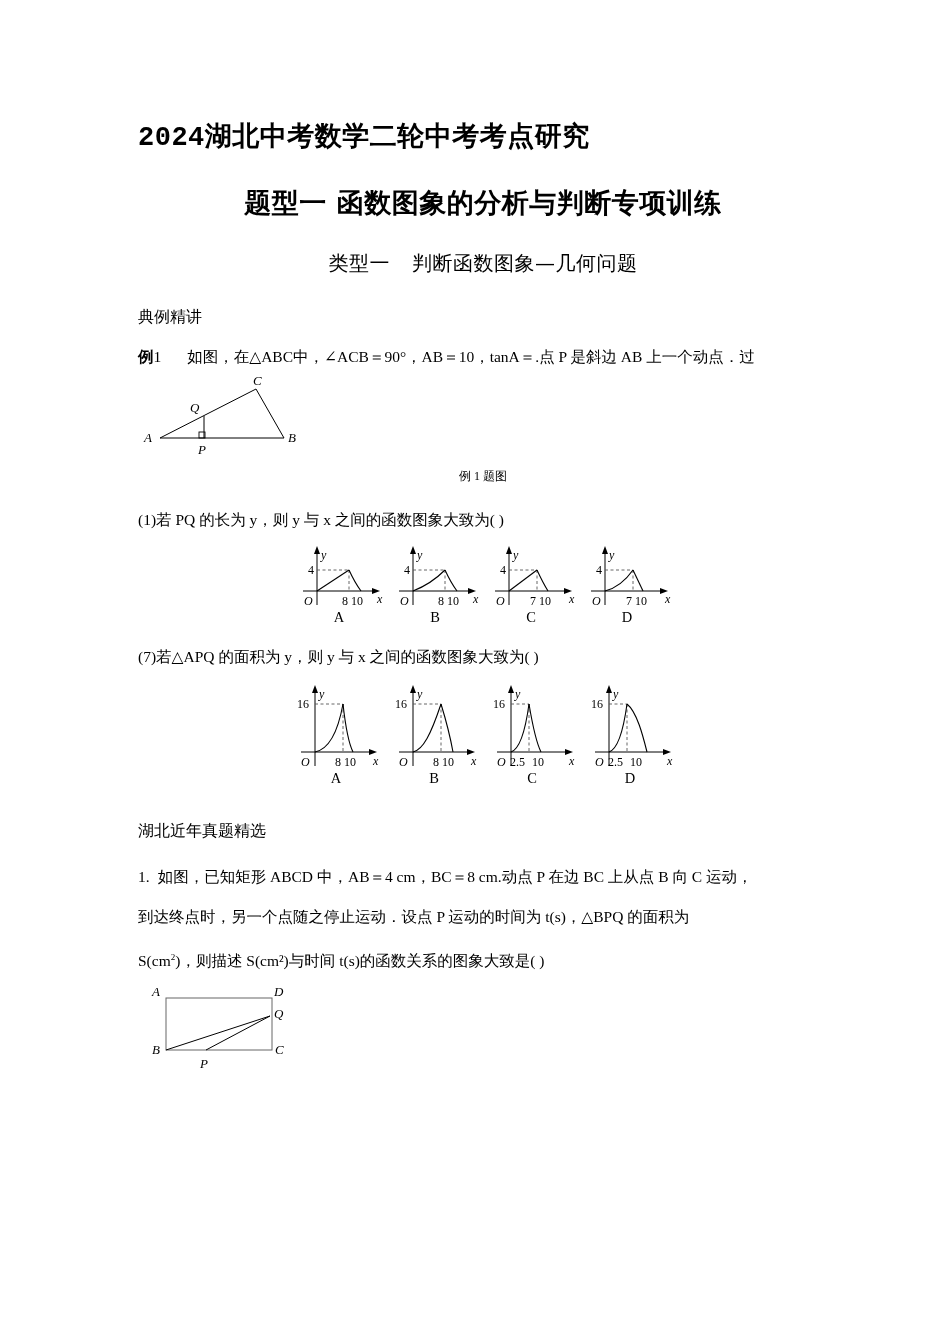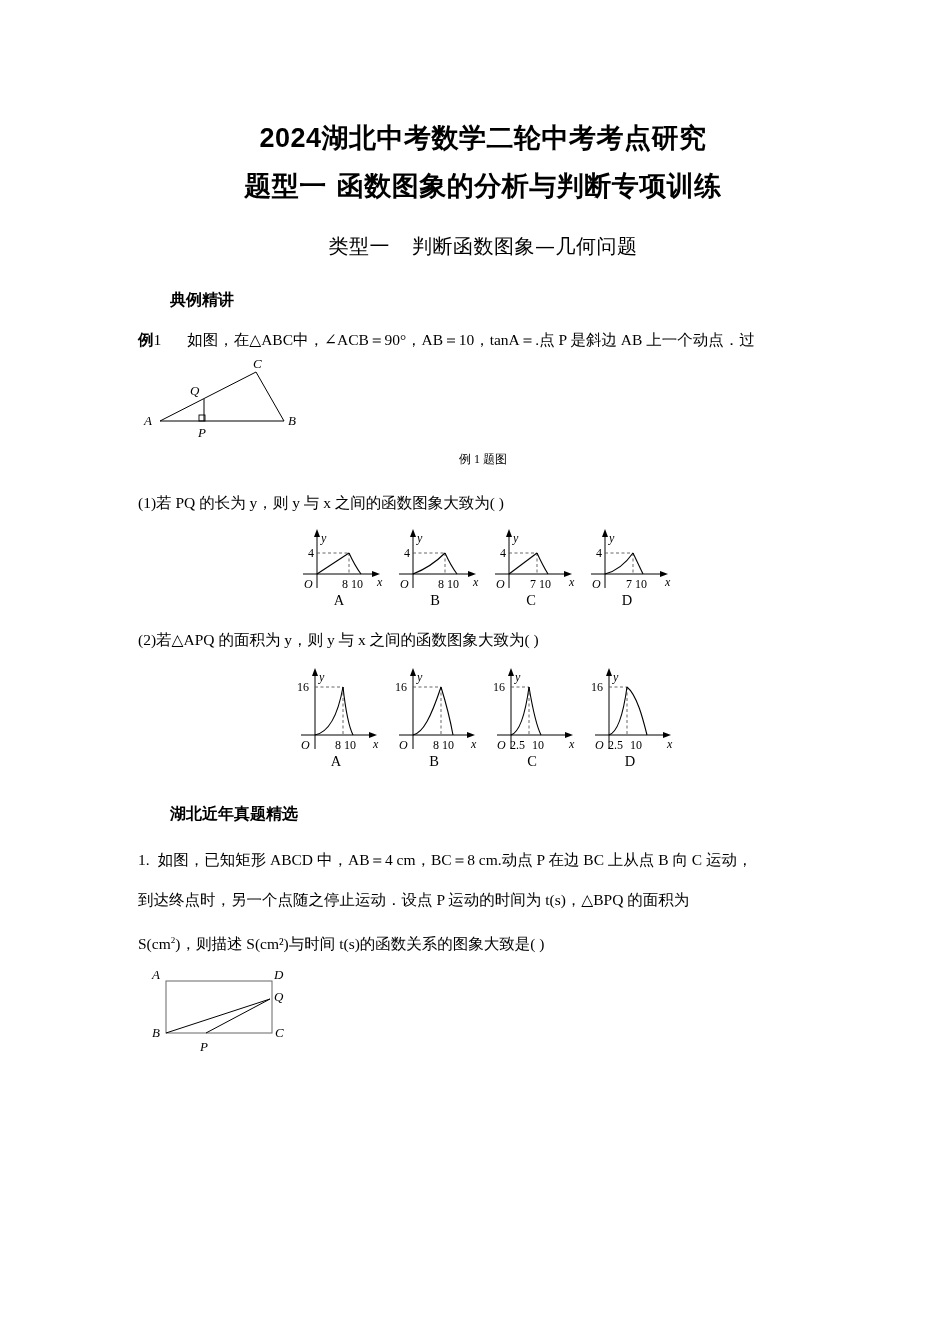--- a/index.html
+++ b/index.html
@@ -24,55 +24,53 @@
   }
   .content {
     position: absolute;
     left: 138px;
     top: 0;
     width: 690px;
   }
 
   
   .title-main {
-    font-family: Liberation Sans, sans-serif;
+    font-family: Liberation Mono, monospace;
     font-weight: bold;
     font-size: 27px;
     letter-spacing: 0.5px;
-    text-align: center;
     margin-top: 122px;
     line-height: 1.25;
     white-space: nowrap;
   }
   .title-sub {
     font-family: "DejaVu Sans", "Liberation Sans", sans-serif;
     font-weight: bold;
     font-size: 27px;
     letter-spacing: 0.5px;
     text-align: center;
-    margin-top: 13px;
+    margin-top: 30px;
     line-height: 1.25;
     white-space: nowrap;
   }
   .title-type {
     font-family: "DejaVu Sans", "Liberation Sans", sans-serif;
     font-weight: normal;
     font-size: 20px;
     text-align: center;
     margin-top: 30px;
     letter-spacing: 0.5px;
   }
   .title-type .gap { display:inline-block; width: 22px; }
 
   .section-head {
     font-family: "DejaVu Sans", "Liberation Sans", sans-serif;
-    font-weight: bold;
+    font-weight: normal;
     font-size: 16px;
     margin-top: 30px;
-    margin-left: 32px;
   }
 
   
   .para {
     font-size: 15.5px;
     line-height: 34px;
     text-align: justify;
     margin-top: 12px;
   }
   .para.tight { margin-top: 6px; }
@@ -231,21 +229,21 @@
           <text x="86" y="60" font-family="Liberation Serif, serif" font-style="italic" font-size="12">x</text>
           <text x="13" y="62" font-family="Liberation Serif, serif" font-style="italic" font-size="12">O</text>
           <text x="17" y="31" font-family="Liberation Serif, serif" font-size="12">4</text>
           <text x="47" y="62" font-family="Liberation Serif, serif" font-size="12">7</text>
           <text x="56" y="62" font-family="Liberation Serif, serif" font-size="12">10</text>
         </svg>
         <div class="graph-label">D</div>
       </div>
     </div>
 
-    <div class="para" style="margin-top:14px;">(2)若△APQ 的面积为 y，则 y 与 x 之间的函数图象大致为(      )</div>
+    <div class="para" style="margin-top:14px;">(7)若△APQ 的面积为 y，则 y 与 x 之间的函数图象大致为(      )</div>
 
     <div class="graph-row" style="margin-top:8px;">
 
       <div class="graph-cell wide">
         <svg width="98" height="90" viewBox="0 0 98 90">
           <line x1="28" y1="84" x2="28" y2="8" stroke="#000" stroke-width="1"></line>
           <polygon points="28,3 25,11 31,11" fill="#000"></polygon>
           <line x1="14" y1="70" x2="84" y2="70" stroke="#000" stroke-width="1"></line>
           <polygon points="90,70 82,67 82,73" fill="#000"></polygon>
           <line x1="28" y1="22" x2="56" y2="22" stroke="#555" stroke-width="0.9" stroke-dasharray="3,2.5"></line>

